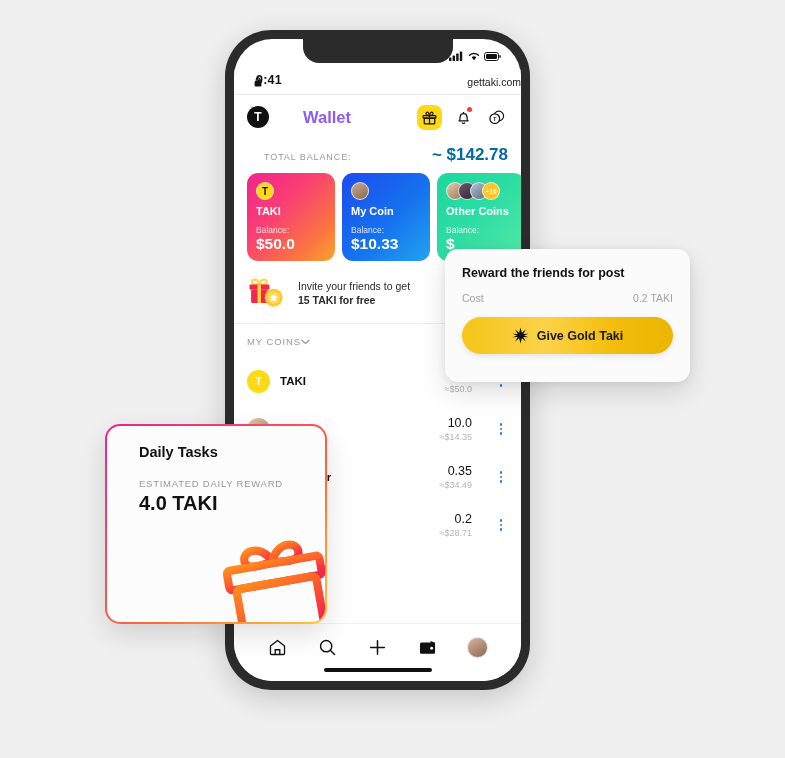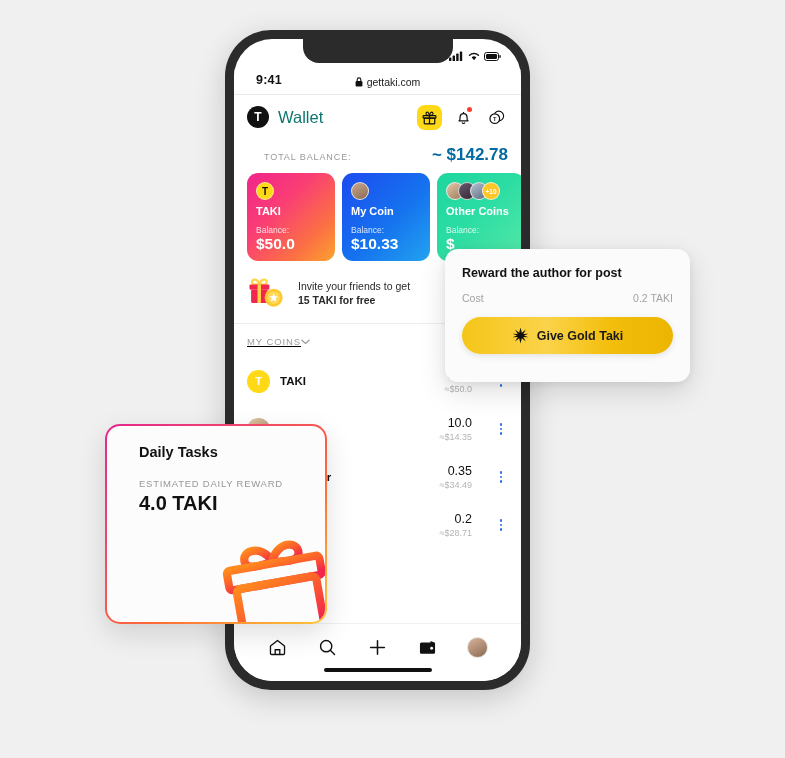--- a/index.html
+++ b/index.html
@@ -63,21 +63,21 @@
     letter-spacing: 0.2px;
     margin-top: 48px;
   }
   .status-icons { display: flex; align-items: center; gap: 4px; }
 
   
   .url-bar {
     height: 26px;
     display: flex;
     align-items: center;
-    justify-content: center;
+    justify-content: space-between;
     gap: 4px;
     border-bottom: 1px solid #eaeaea;
     background: #fff;
     padding-left: 20px;
   }
   .url-text {
     font-size: 10.5px;
     color: #1b1b1b;
     font-weight: 500;
   }
@@ -95,23 +95,24 @@
     width: 22px; height: 22px;
     border-radius: 50%;
     background: #111;
     color: #fff;
     display: flex; align-items: center; justify-content: center;
     font-size: 12px; font-weight: bold;
     flex-shrink: 0;
   }
   .header-title {
     font-size: 16.5px;
-    font-weight: normal;
-    color: #0f766e;
+    font-weight: bold;
+    color: #8b5cf6;
     flex: 1;
+    margin-left: 25px;
   }
   .gift-btn {
     width: 25px; height: 25px;
     border-radius: 8px;
     background: #FFD915;
     display: flex; align-items: center; justify-content: center;
     border: none; cursor: pointer;
     flex-shrink: 0;
   }
   .icon-btn {
@@ -228,21 +229,20 @@
   .invite-text { font-size: 10.5px; color: #2a2a2a; line-height: 1.38; }
   .invite-text b { font-weight: bold; }
 
   .section-divider { height: 1px; background: #ececec; margin-top: 7px; }
 
   
   .mycoins-header {
     display: flex;
     align-items: center;
     padding: 12px 13px 10px 13px;
-    text-decoration: underline;
   }
   .mycoins-label {
     font-size: 9.5px;
     letter-spacing: 0.9px;
     color: #9a9a9a;
     font-weight: 500;
   }
 
   
   .coin-list { padding: 0 13px; }
@@ -627,21 +627,21 @@
       </button>
       <button class="nav-btn">
         <div class="nav-avatar"></div>
       </button>
     </div>
     <div class="home-indicator"></div>
   </div>
 </div>
 
 <div class="reward-popup">
-  <div class="reward-title">Reward the author for post</div>
+  <div class="reward-title">Reward the friends for post</div>
   <div class="reward-cost-row">
     <span class="reward-cost-label">Cost</span>
     <span class="reward-cost-value">0.2 TAKI</span>
   </div>
   <button class="gold-btn">
     <svg width="17" height="17" viewBox="0 0 18 18">
       <path d="M9 0.6 L10.4 6 L14.7 2.6 L11.9 7.5 L17.4 7.1 L12.6 9 L17.4 10.9 L11.9 10.5 L14.7 15.4 L10.4 12 L9 17.4 L7.6 12 L3.3 15.4 L6.1 10.5 L0.6 10.9 L5.4 9 L0.6 7.1 L6.1 7.5 L3.3 2.6 L7.6 6Z" fill="#111"></path>
     </svg>
     <span class="gold-btn-label">Give Gold Taki</span>
   </button>

